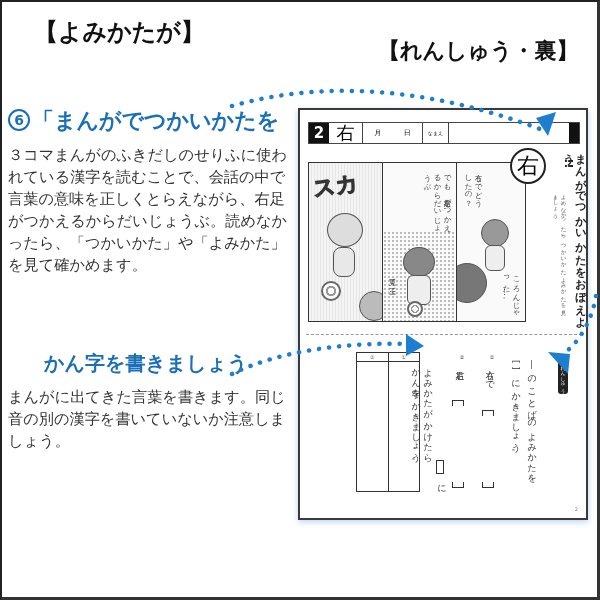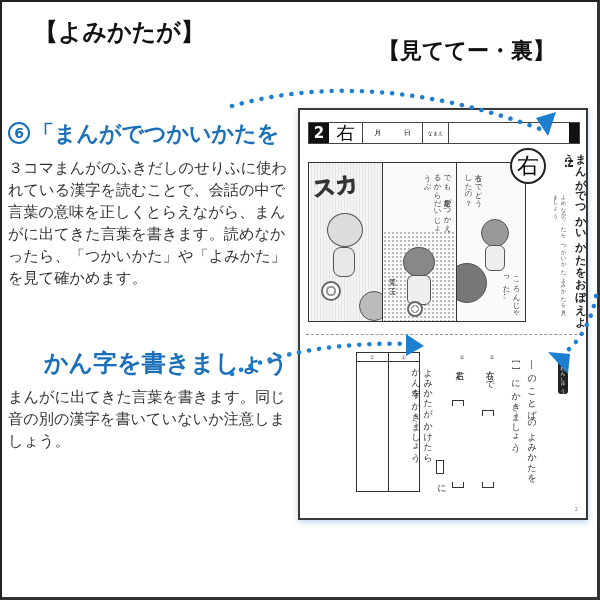--- a/index.html
+++ b/index.html
@@ -14,24 +14,24 @@
   .heading.right { left: 378px; top: 36px; font-size: 22px; }
 
   
   .step { position: absolute; left: 8px; }
   .step-title { color: #1a6fb8; font-weight: 900; font-size: 22px; line-height: 30px; }
   .step-title .num { display: inline-block; width: 22px; height: 22px; border: 2px solid #1a6fb8; border-radius: 50%;
     font-size: 14px; line-height: 18px; text-align: center; vertical-align: 3px; margin-right: 2px; }
   .step-title .indent { padding-left: 28px; }
   .step-body { color: #333; font-size: 15.2px; line-height: 22px; margin-top: 8px; width: 284px; }
 
-  .step6 { top: 119px; }
+  .step6 { top: 106px; }
   .step8 { top: 344px; }
   .tag { background: #b7d7f0; color: #1a6fb8; font-weight: 900; font-size: 16px; padding: 1px 6px; display: inline-block; margin-left: 4px; }
-  .step8 .big { color: #1a6fb8; font-weight: 900; font-size: 24px; margin-left: 36px; line-height: 30px; margin-top: 4px; }
+  .step8 .big { color: #1a6fb8; font-weight: 900; font-size: 20px; margin-left: 36px; line-height: 30px; margin-top: 4px; }
 
   
   .sheet { position: absolute; left: 298px; top: 108px; width: 290px; height: 412px; background: #fff;
     border: 2px solid #3a3a3a; box-shadow: 0 2px 6px rgba(70,130,200,0.35); }
   .sheet-header { position: absolute; left: 8px; top: 12px; width: 272px; height: 22px; border: 1px solid #444; display: flex; }
   .sheet-header .num { width: 20px; background: #111; color: #fff; font-weight: 900; font-size: 15px; text-align: center; line-height: 20px; }
   .sheet-header .kanji { width: 34px; font-size: 18px; text-align: center; line-height: 20px; border-right: 1px solid #444; }
   .sheet-header .date { width: 60px; font-size: 7px; line-height: 20px; border-right: 1px solid #444; display: flex; justify-content: space-around; }
   .sheet-header .namelabel { width: 26px; font-size: 5px; line-height: 20px; border-right: 1px solid #444; text-align: center; }
   .sheet-header .namebox { flex: 1; }
@@ -71,27 +71,27 @@
 
   
   svg.arrows { position: absolute; left: 0; top: 0; width: 600px; height: 600px; pointer-events: none; }
 </style>
 </head>
 <body>
 
 <div class="frame"></div>
 
 <div class="heading left">【よみかたが】</div>
-<div class="heading right">【見ててー・裏】</div>
+<div class="heading right">【れんしゅう・裏】</div>
 
 <div class="step step6">
   <div class="step-title">
     <span class="num">6</span><span>「まんがでつかいかたを</span><br>
   </div>
-  <div class="step-body">３コマまんがのふきだしのせりふに使われている漢字を読むことで、会話の中で言葉の意味を正しくとらえながら、まんがに出てきた言葉を書きます。読めなかったら、「つかいかた」や「よみかた」を見て確かめます。</div>
+  <div class="step-body">３コマまんがのふきだしのせりふに使われている漢字を読むことで、会話の中で言葉の意味を正しくとらえながら、右足がつかえるからだいじょうぶ。読めなかったら、「つかいかた」や「よみかた」を見て確かめます。</div>
 </div>
 
 <div class="step step8">
   <div class="big">かん字を書きましょう</div>
   <div class="step-body" style="">まんがに出てきた言葉を書きます。同じ音の別の漢字を書いていないか注意しましょう。</div>
 </div>
 
 <div class="sheet">
   <div class="sheet-header">
     <div class="num">2</div>

